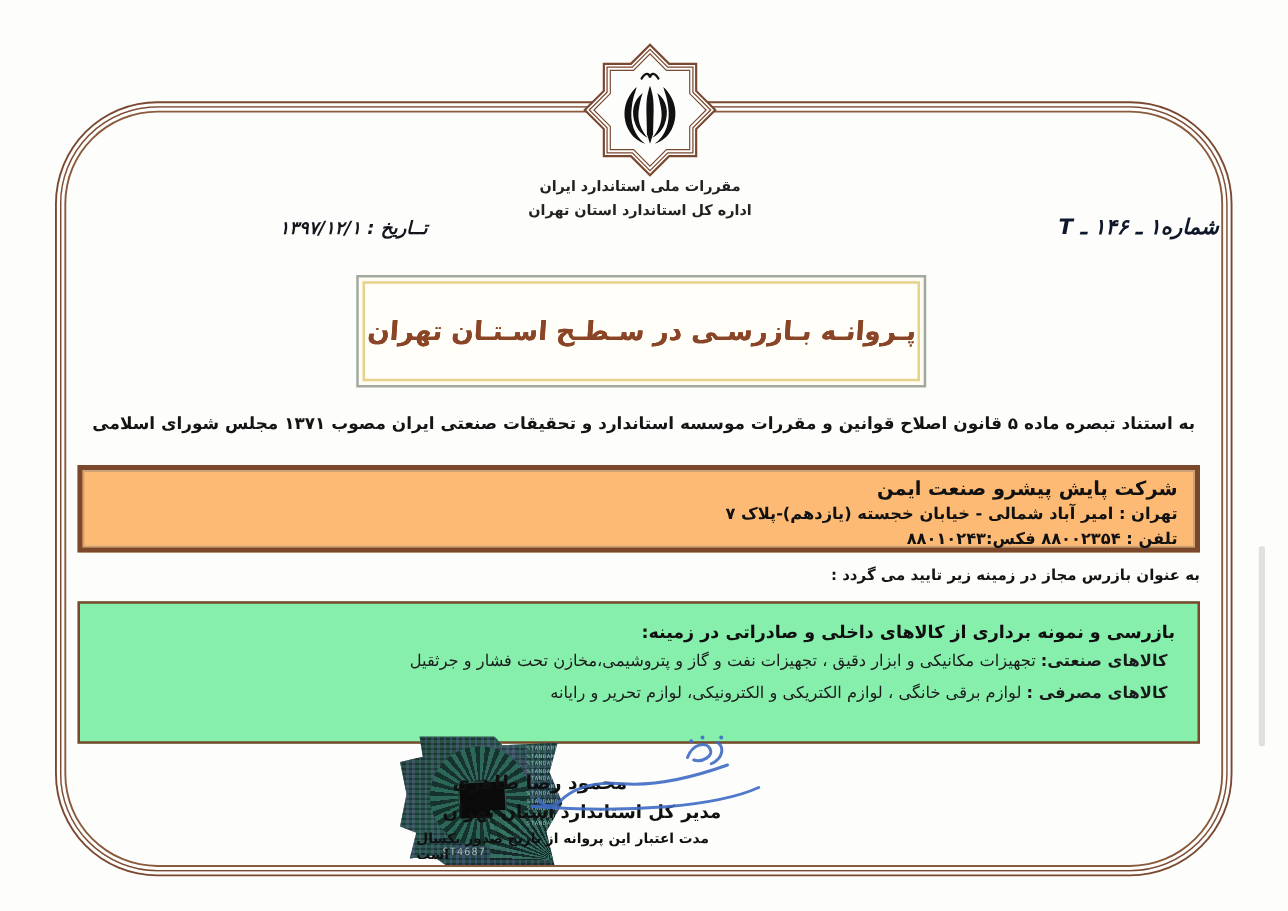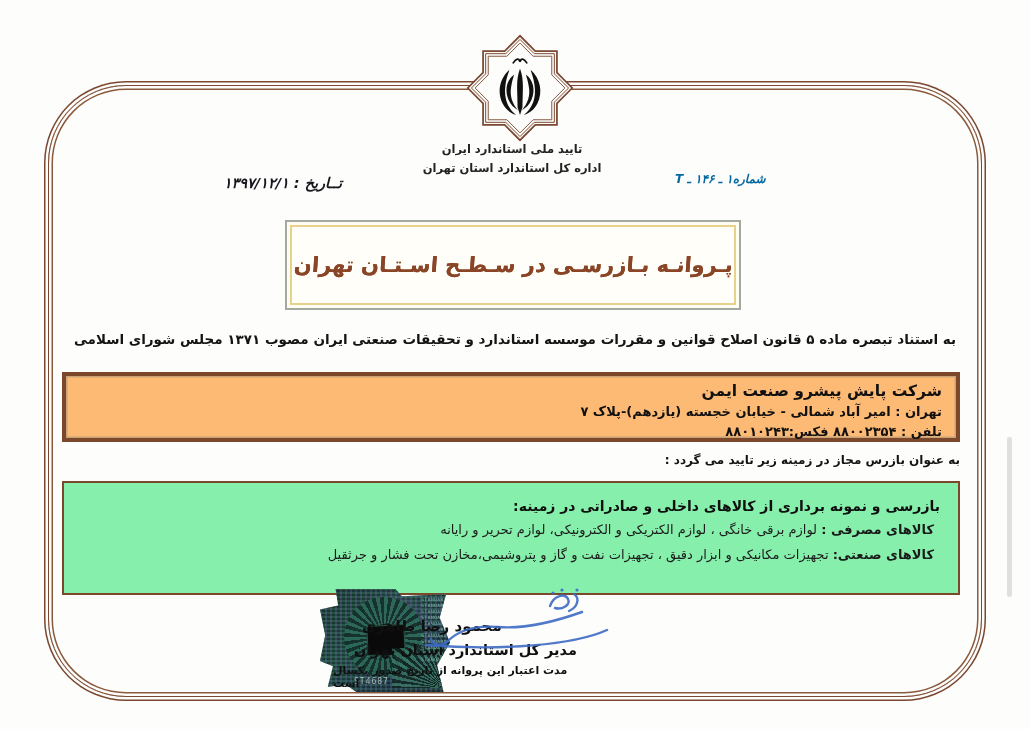--- a/index.html
+++ b/index.html
@@ -16,22 +16,22 @@
     box-shadow:
       0 0 0 2.5px #fdfdfb, 0 0 0 4px #7a4730,
       inset 0 0 0 2.5px #fdfdfb, inset 0 0 0 4px #8a5a3c;
   }
   
   .emblem{position:absolute;left:462px;top:30px;width:116px;height:116px;}
   
   .org-lines{position:absolute;left:362px;top:140px;width:300px;text-align:center;}
   .org-lines div{font-size:11.5px;font-weight:bold;line-height:19px;color:#222;}
   .doc-number{
-    position:absolute;right:55px;top:172px;width:300px;text-align:left;
-    font-size:12px;font-weight:bold;font-style:italic;direction:rtl;color:#0369a1;
+    position:absolute;right:55px;top:172px;width:300px;text-align:right;
+    font-size:17px;font-weight:bold;font-style:italic;direction:rtl;color:#0f172a;
   }
   .doc-date{
     position:absolute;left:82px;top:175px;width:260px;text-align:right;
     font-size:14.5px;font-weight:bold;font-style:italic;direction:rtl;color:#15151d;
     letter-spacing:1px;
   }
   
   .title-box{
     position:absolute;left:285px;top:220px;width:452px;height:86px;
     background:#fffef8;border:2px solid #a2aaa0;
@@ -146,21 +146,21 @@
         <path d="M6,-14 C14,-8 16,2 12,12 C10,17 6,21 2,23 C8,16 11,8 9,-2 C8,-8 7,-11 6,-14 Z"></path>
         <path d="M11,-19 C21,-10 24,4 18,16 C15,22 10,26 4,28 C13,21 17,10 15,-3 C14,-11 12,-15 11,-19 Z"></path>
         <path d="M-6,-14 C-14,-8 -16,2 -12,12 C-10,17 -6,21 -2,23 C-8,16 -11,8 -9,-2 C-8,-8 -7,-11 -6,-14 Z"></path>
         <path d="M-11,-19 C-21,-10 -24,4 -18,16 C-15,22 -10,26 -4,28 C-13,21 -17,10 -15,-3 C-14,-11 -12,-15 -11,-19 Z"></path>
         <path d="M-7,-26 C-4,-31 -1,-31 0,-27 C1,-31 4,-31 7,-26" fill="none" stroke="#111" stroke-width="1.8" stroke-linecap="round"></path>
       </g>
     </svg>
   </div>
 
   <div class="org-lines">
-    <div>تایید ملی استاندارد ایران</div>
+    <div>مقررات ملی استاندارد ایران</div>
     <div>اداره کل استاندارد استان تهران</div>
   </div>
 
   <div class="doc-number">شماره۱ ـ ۱۴۶ ـ T</div>
 
   <div class="doc-date">تــاریخ : ۱۳۹۷/۱۲/۱</div>
 
   <div class="title-box">
     <div class="title-text">پـروانـه بـازرسـی در سـطـح اسـتـان تهران</div>
   </div>
@@ -170,22 +170,22 @@
   <div class="company-box">
     <div class="company-name">شرکت پایش پیشرو صنعت ایمن</div>
     <div class="company-line">تهران : امیر آباد شمالی - خیابان خجسته  (یازدهم)-پلاک ۷</div>
     <div class="company-line">تلفن : ۸۸۰۰۲۳۵۴ فکس:۸۸۰۱۰۲۴۳</div>
   </div>
 
   <div class="auth-line">به عنوان بازرس مجاز در زمینه زیر تایید می گردد :</div>
 
   <div class="scope-box">
     <div class="scope-heading">بازرسی و نمونه برداری از کالاهای داخلی و صادراتی در زمینه:</div>
+    <div class="scope-line"><b>کالاهای صنعتی:</b><span> تجهیزات مکانیکی و ابزار دقیق ، تجهیزات نفت و گاز و پتروشیمی،مخازن تحت فشار و جرثقیل</span></div>
     <div class="scope-line"><b>کالاهای مصرفی :</b><span> لوازم برقی خانگی ، لوازم الکتریکی و الکترونیکی، لوازم تحریر و رایانه</span></div>
-    <div class="scope-line"><b>کالاهای صنعتی:</b><span> تجهیزات مکانیکی و ابزار دقیق ، تجهیزات نفت و گاز و پتروشیمی،مخازن تحت فشار و جرثقیل</span></div>
   </div>
 
   <div class="hologram">
     <div class="holo-rosette"></div>
     <div class="holo-core"></div>
     <div class="holo-rays"></div>
     <div class="holo-micro">
       <div>STANDARD STANDARD STANDARD STANDARD</div>
       <div>STANDARD STANDARD STANDARD STANDARD</div>
       <div>STANDARD STANDARD STANDARD STANDARD</div>

